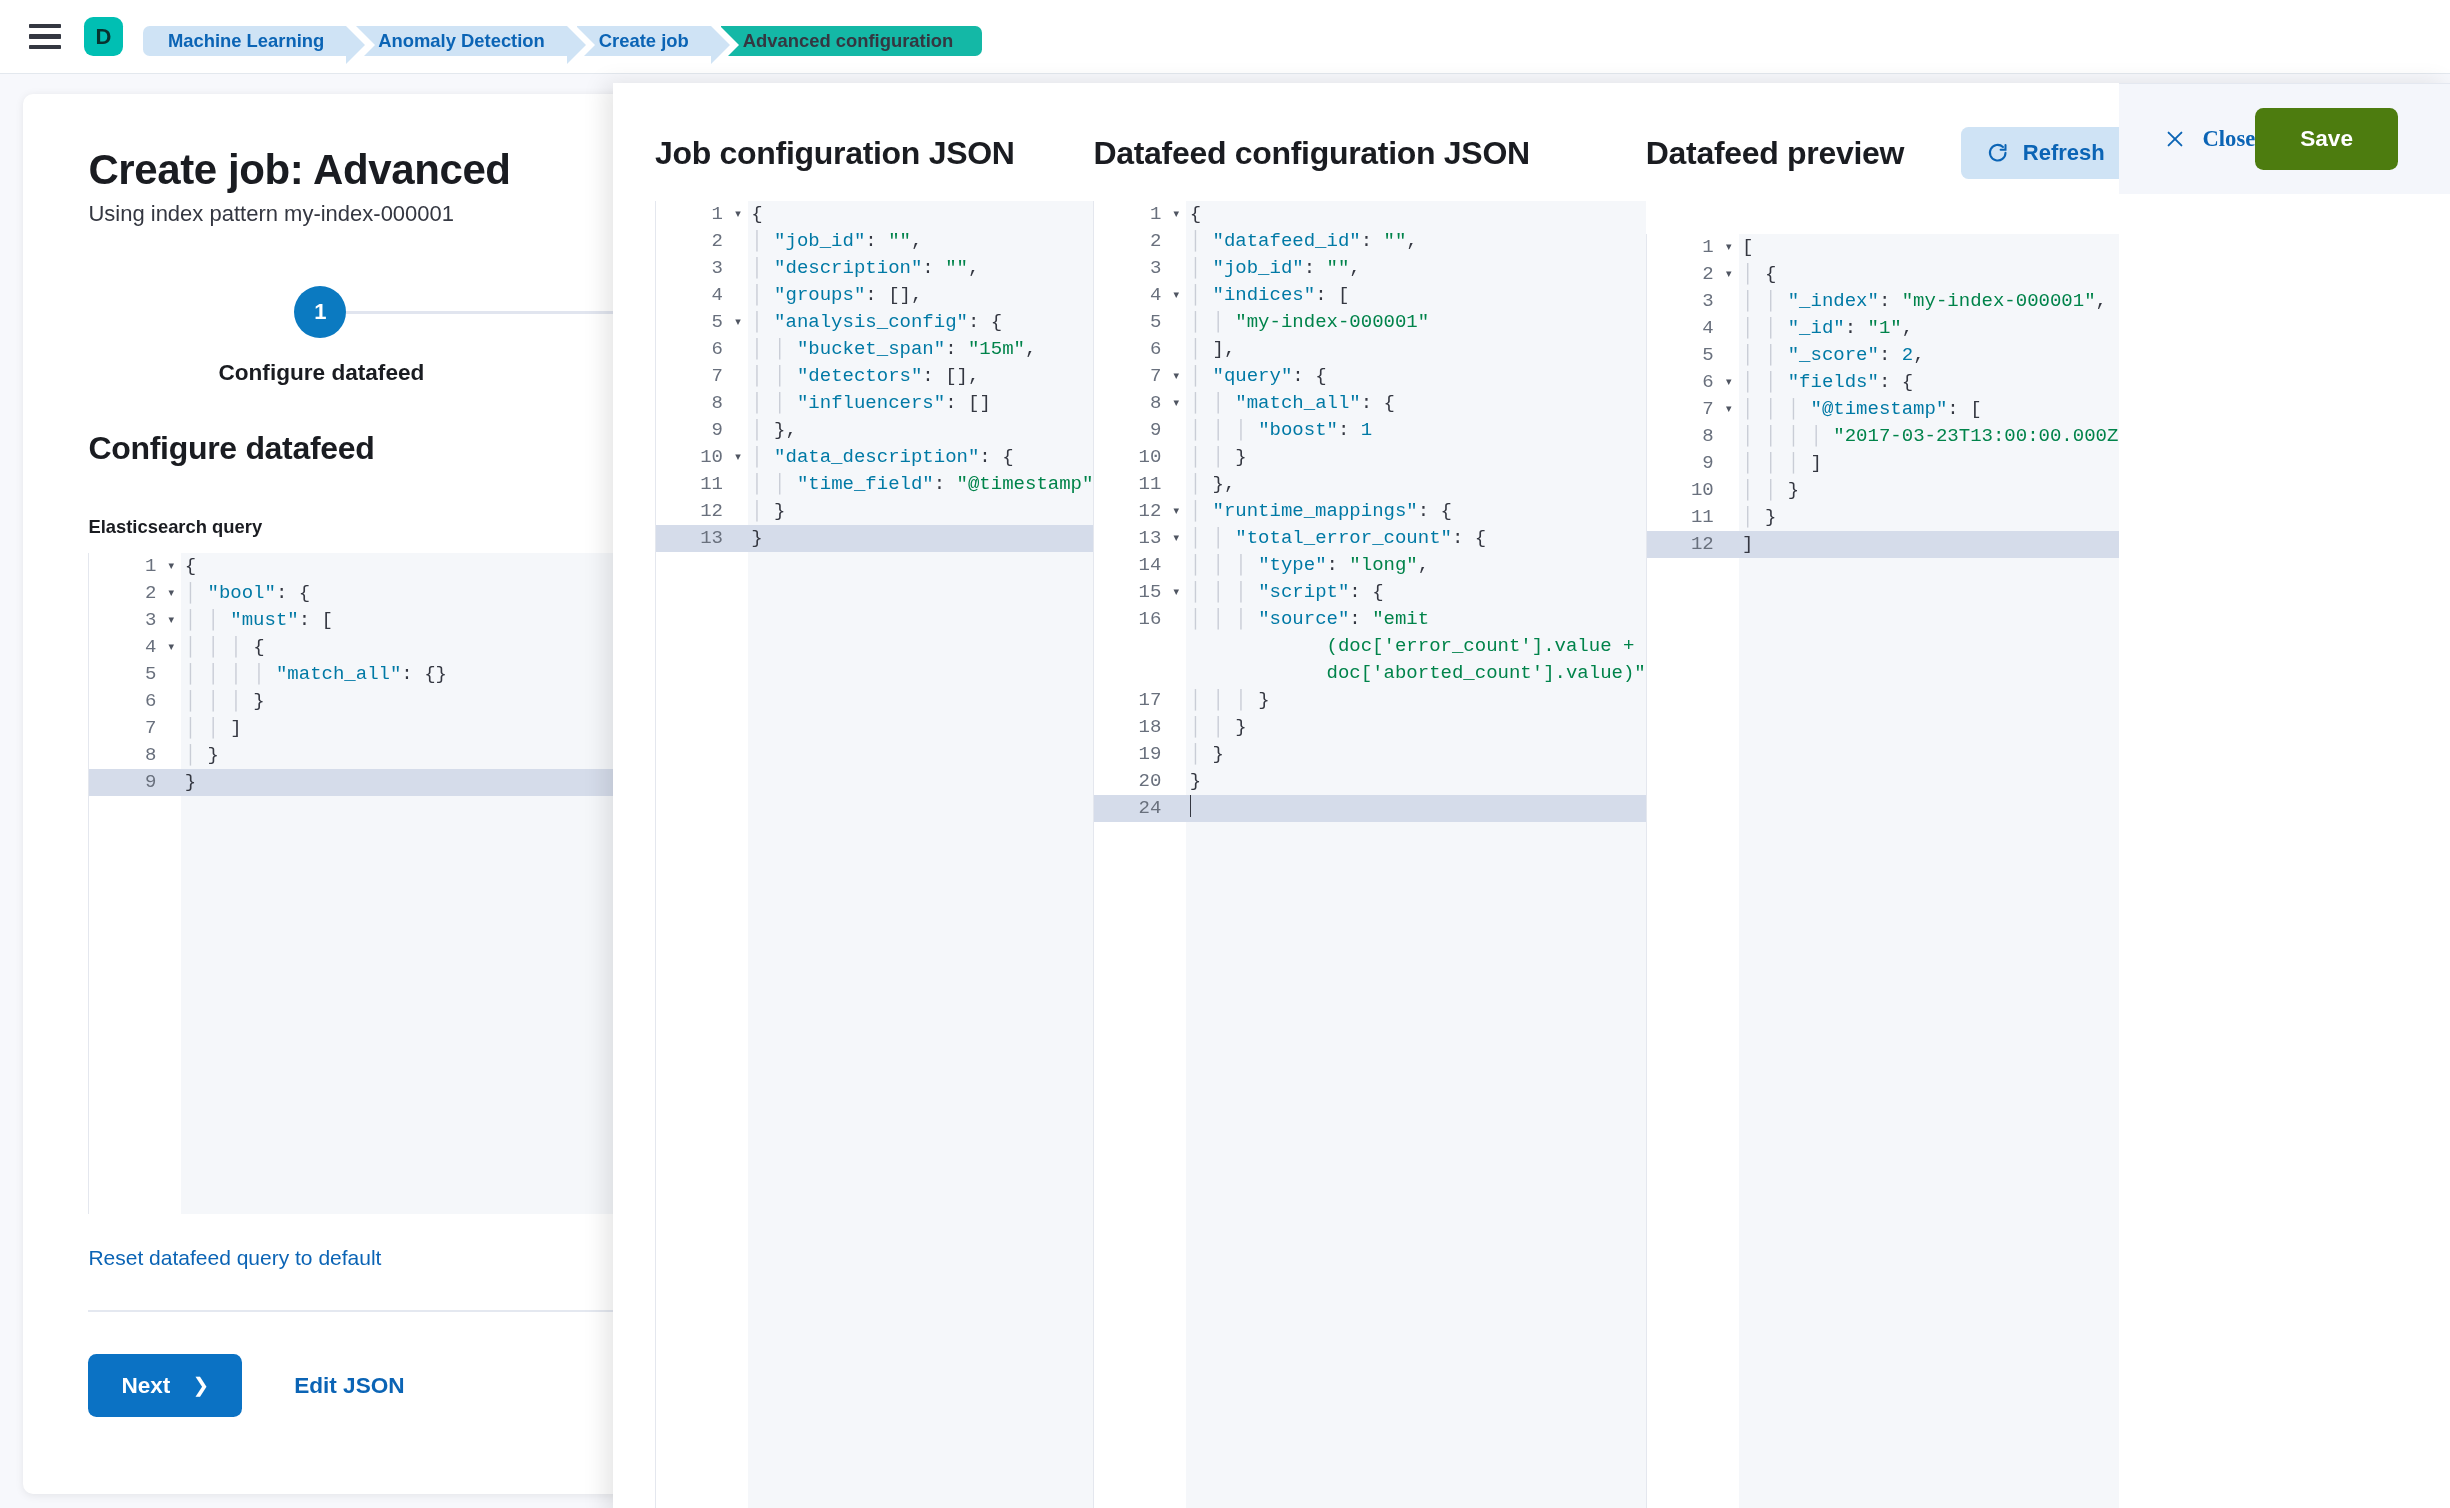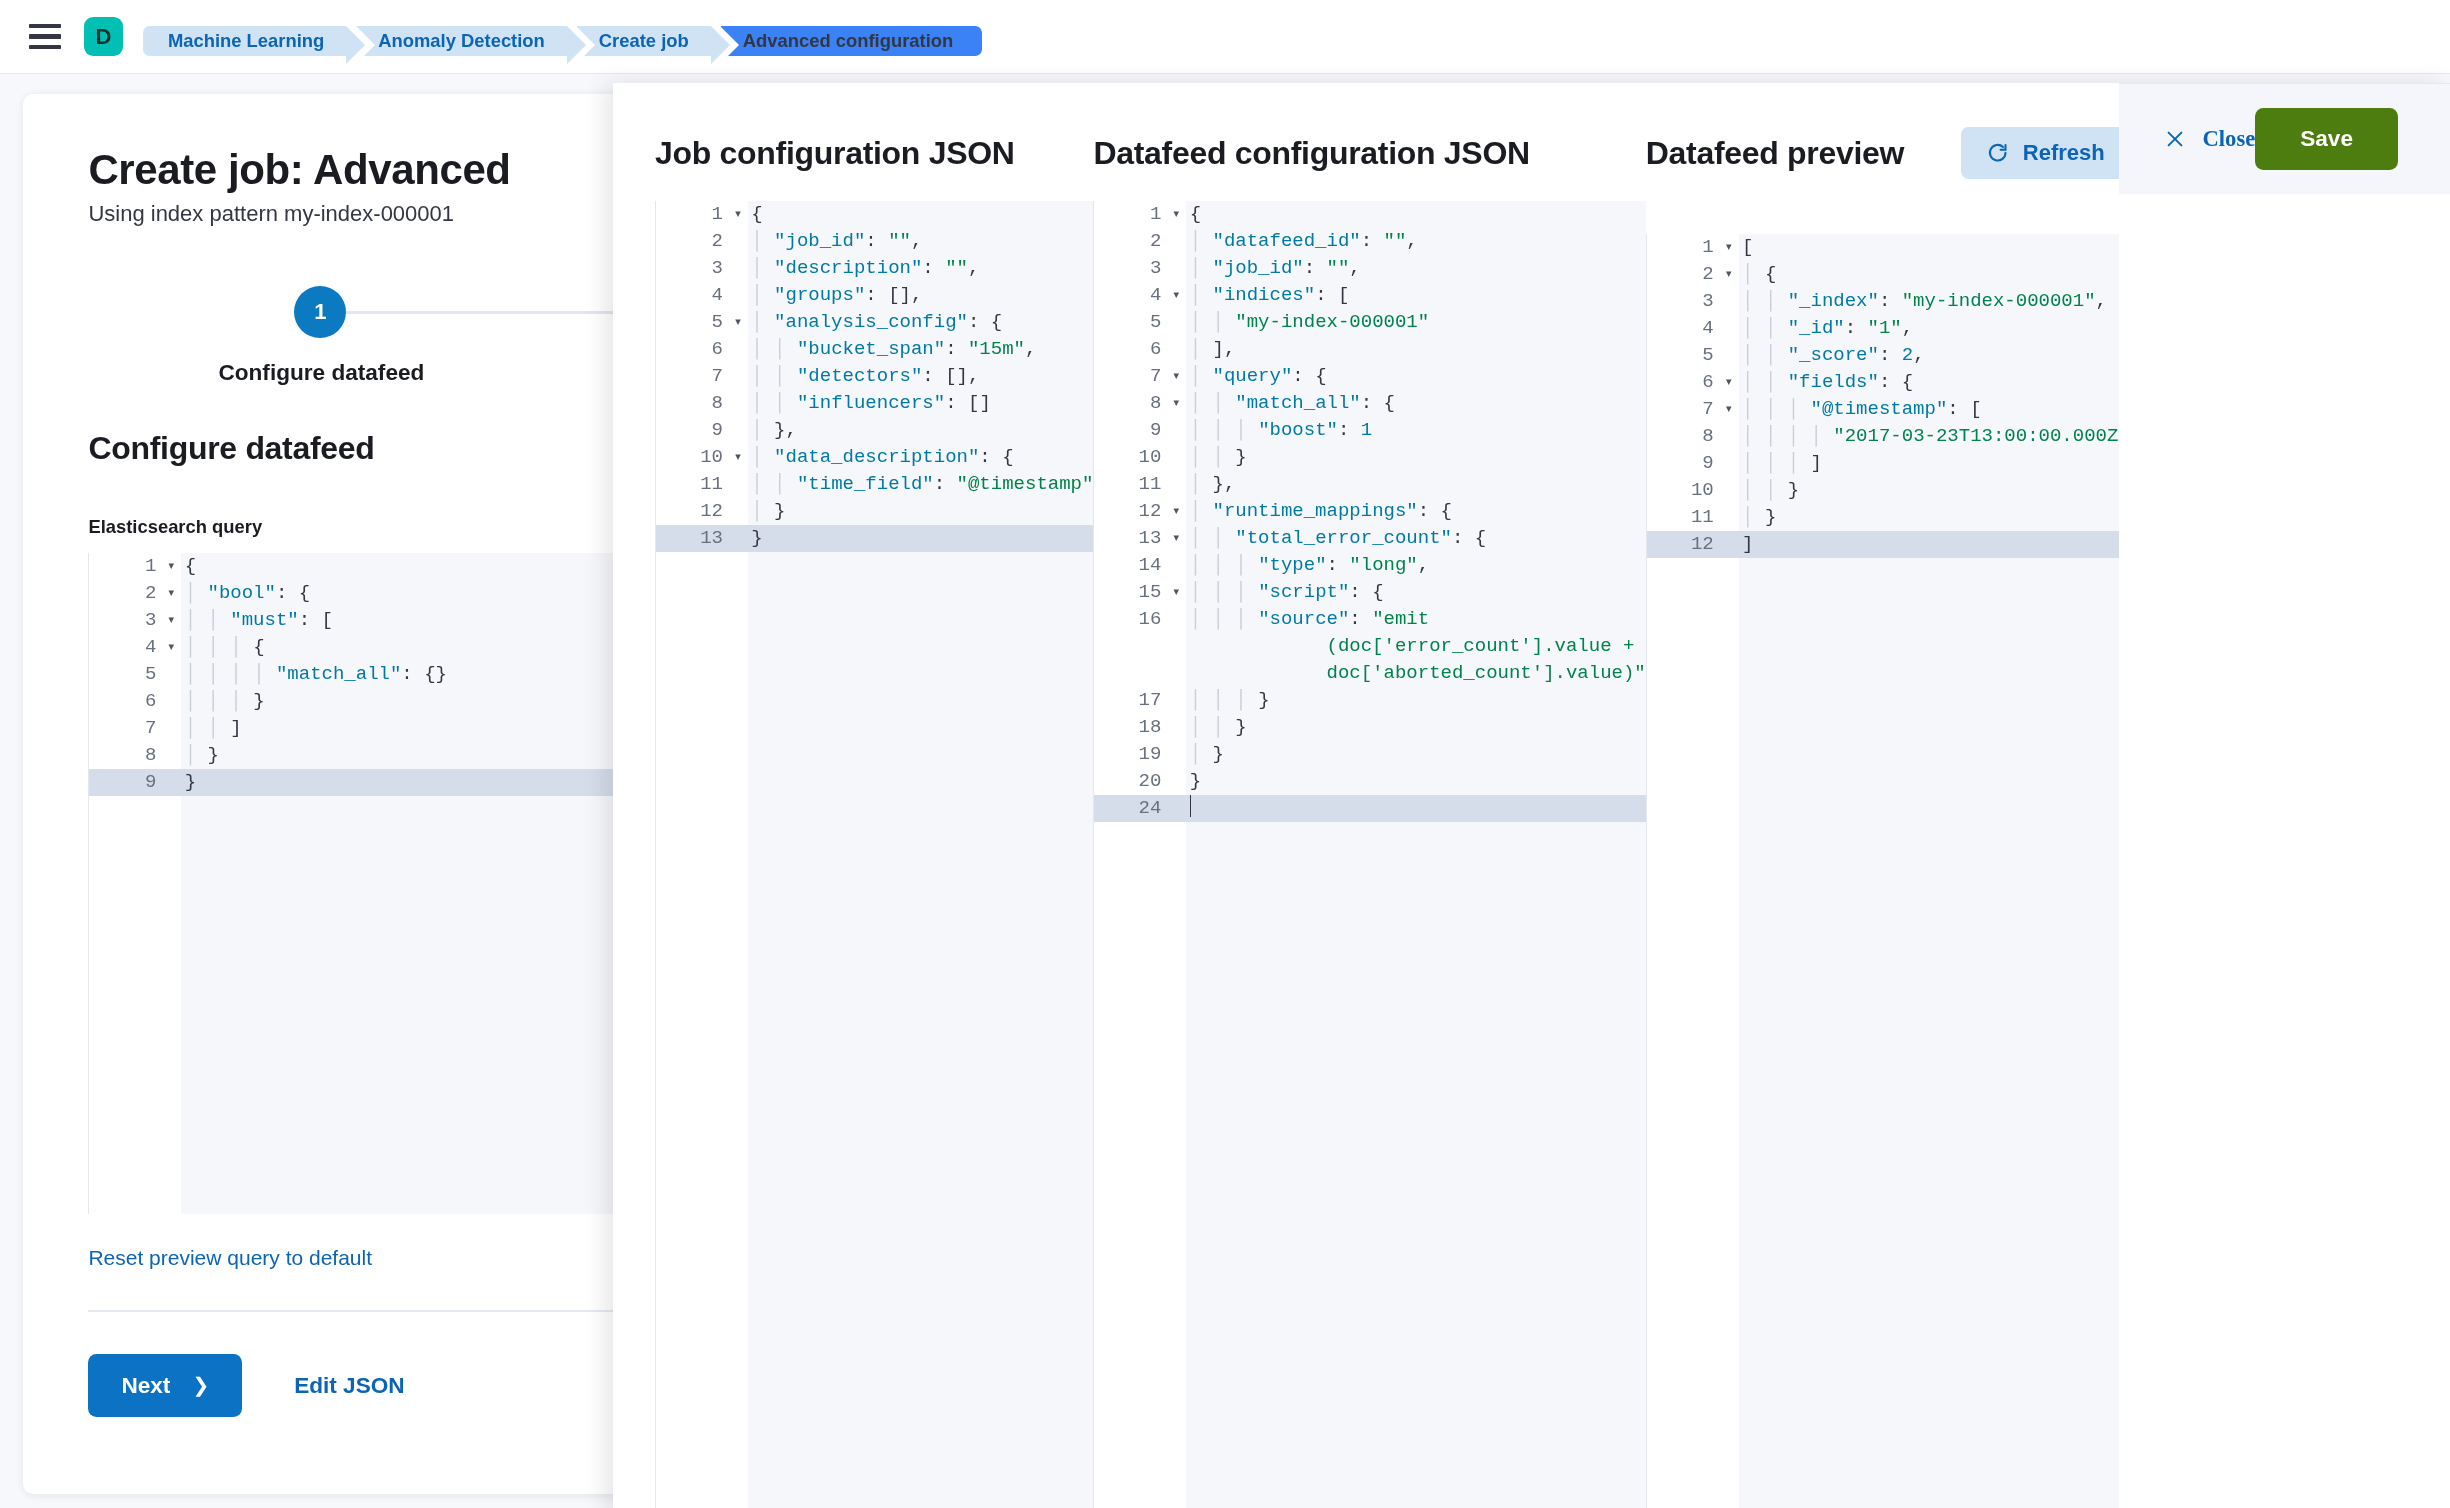--- a/index.html
+++ b/index.html
@@ -75,21 +75,21 @@
     content: "";
     position: absolute;
     right: -28.5px; top: 0;
     width: 0; height: 0;
     border-top: 19px solid transparent;
     border-bottom: 19px solid transparent;
     border-left: 19px solid #ffffff;
     z-index: 1;
   }
   .crumb.last {
-    background: #3b82f6;
+    background: #14b8a6;
     color: #343741;
     font-weight: 700;
     border-radius: 0 6.7px 6.7px 0;
     padding-right: 28.5px;
     margin-right: 0;
   }
   .crumb.last::after, .crumb.last::before { display: none; }
 
   
   .page-bg {
@@ -411,21 +411,21 @@
             <div class="ed-code"><span class="ind">│</span>&nbsp;<span class="p">}</span></div>
           </div>
           <div class="ed-row active">
             <div class="ed-gutter">9</div>
             <div class="ed-fold"></div>
             <div class="ed-code"><span class="p">}</span></div>
           </div>
         </div>
     </div>
 
-    <div class="reset-link">Reset preview query to default</div>
+    <div class="reset-link">Reset datafeed query to default</div>
     <div class="hr-sep"></div>
 
     <div class="btn-row">
       <button class="btn-primary">
         <span>Next</span>
         <span class="chev">❯</span>
       </button>
       <span class="btn-link">Edit JSON</span>
     </div>
   </div>

